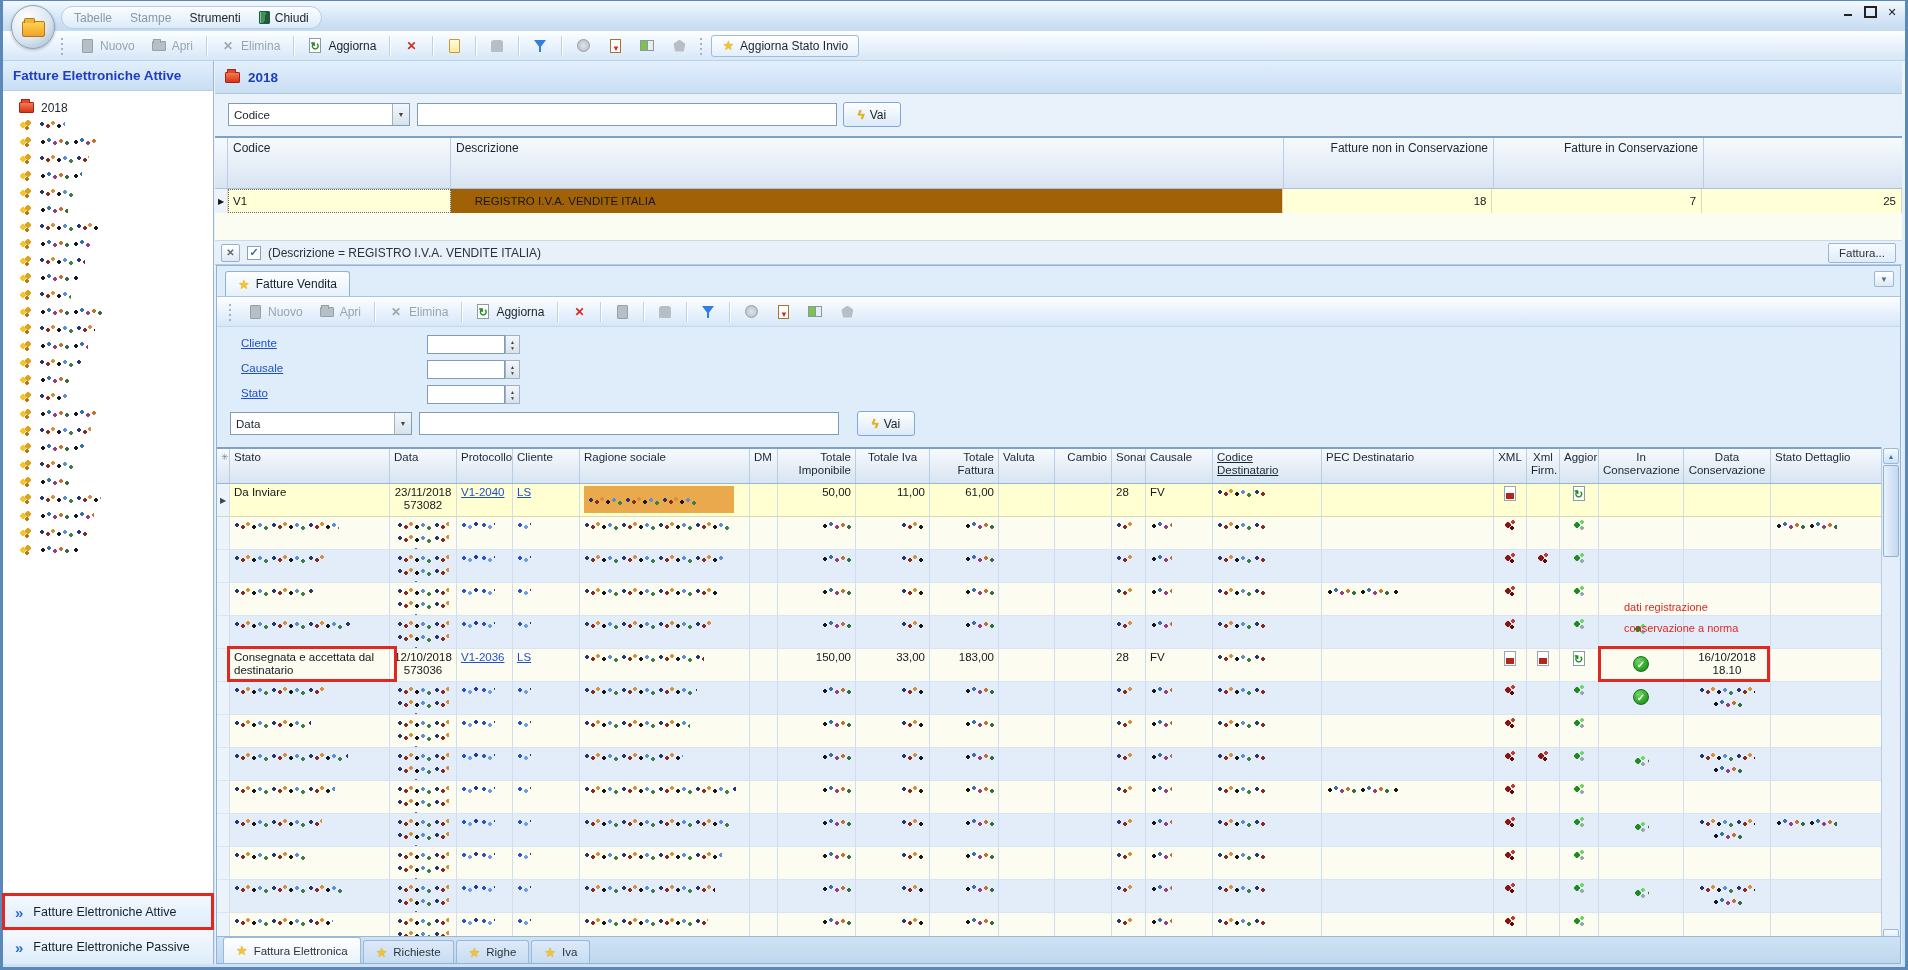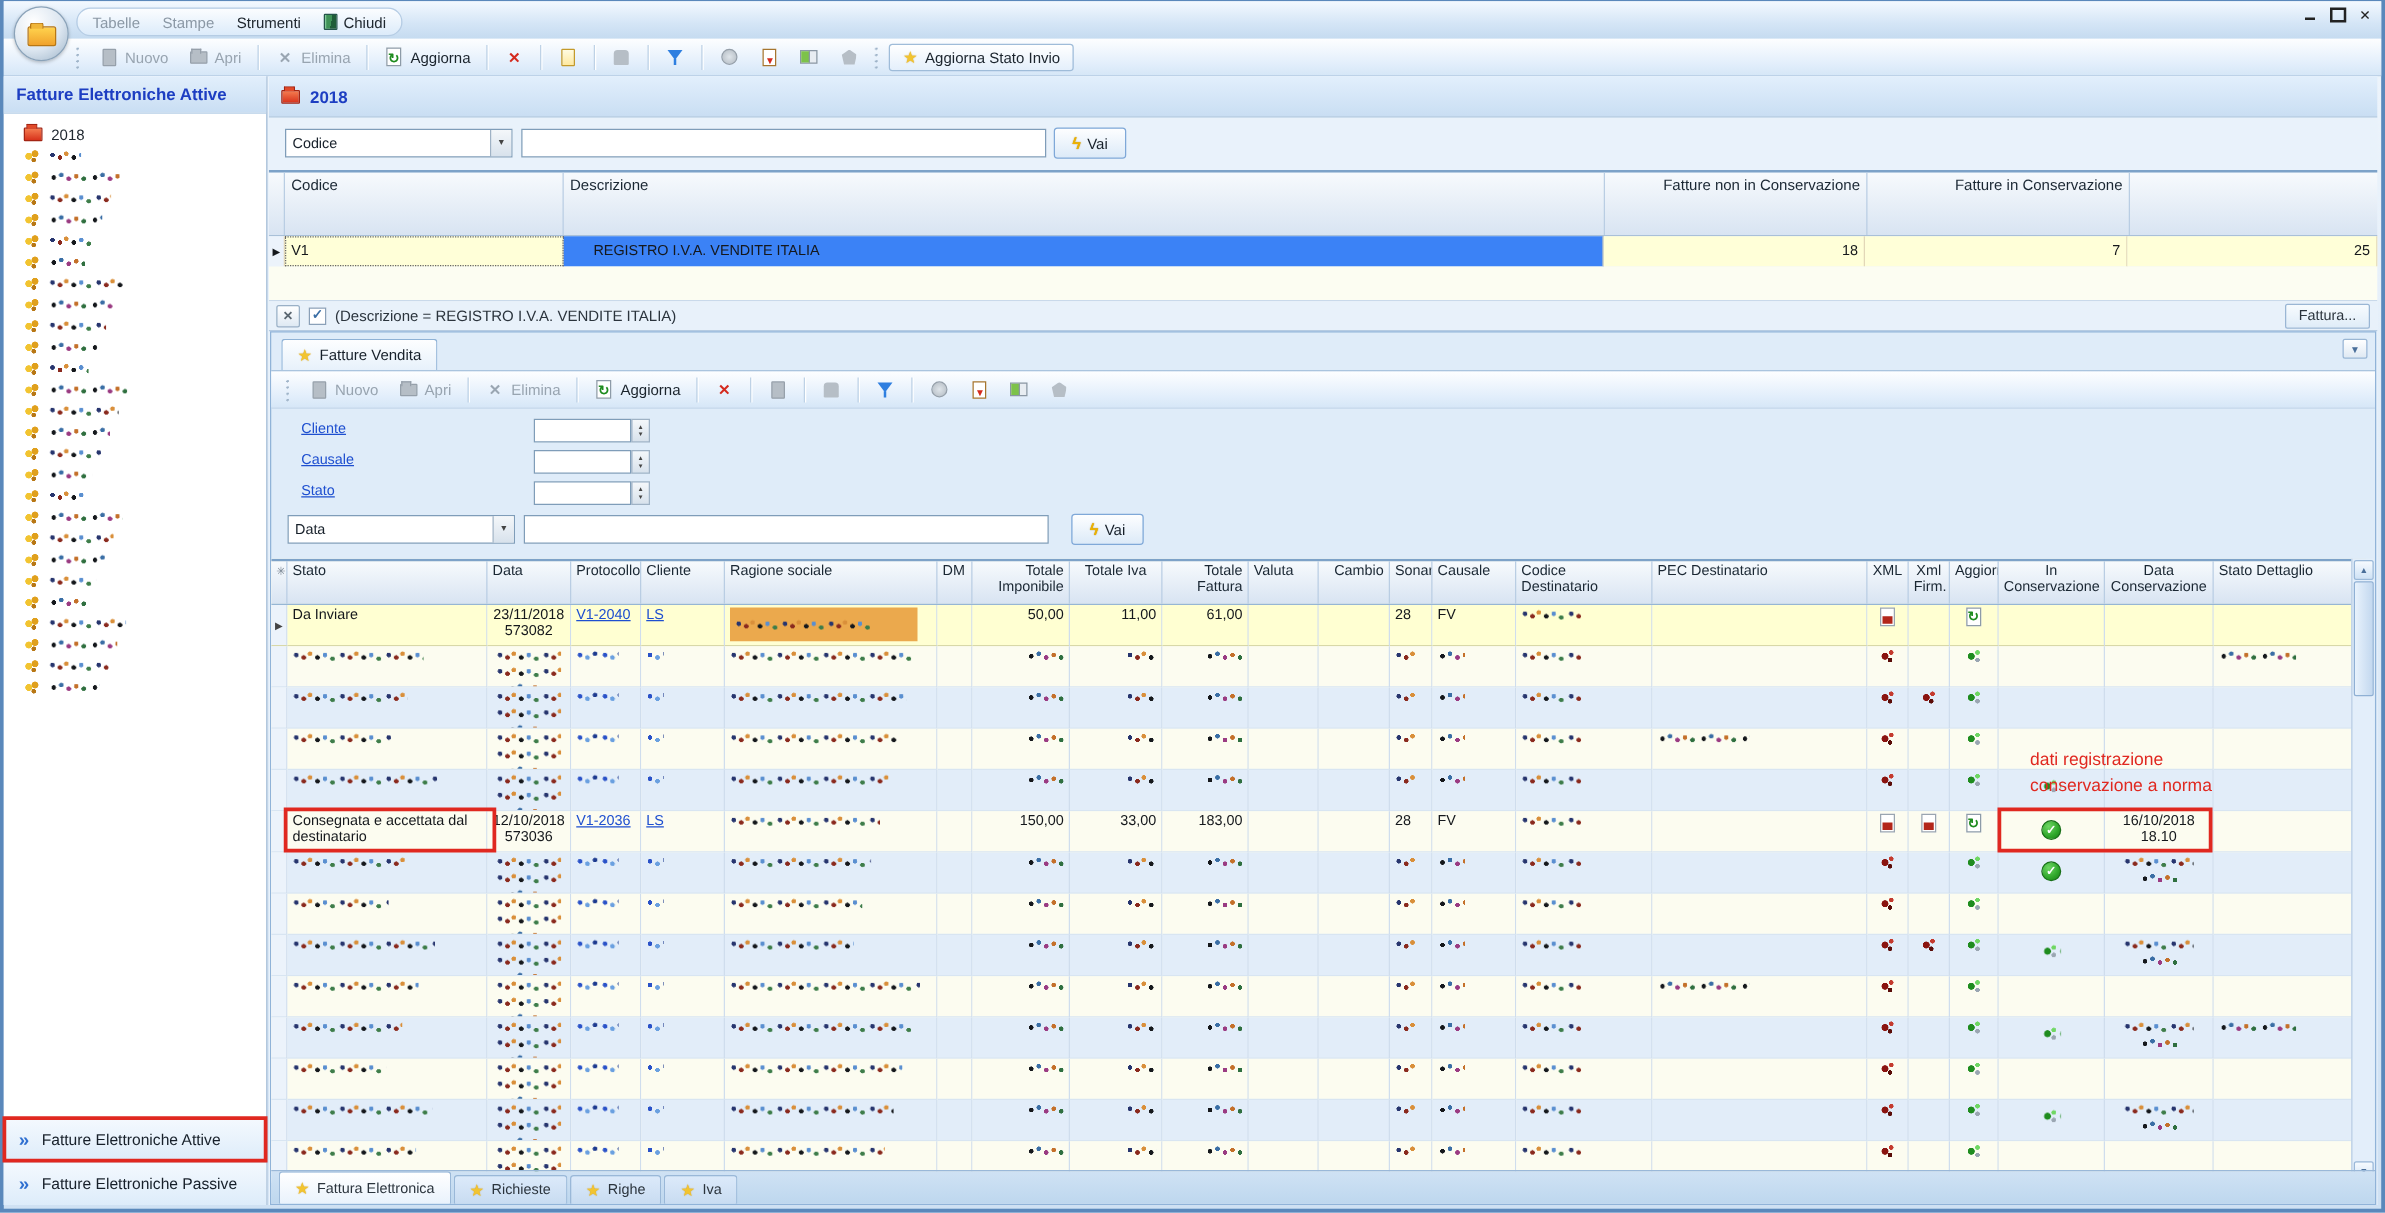--- a/index.html
+++ b/index.html
@@ -200,21 +200,21 @@
   .grow.t-cream .gc { background:#fcfcf0; }
   .grow.t-blue  .gc { background:#e2edf9; }
   .grow.t-yellow .gc { background:#ffffd2; border-bottom-color:#d8d8a8; }
   .gc.ind { background:#ecf3fb !important; color:#444; font-size:8px; display:flex; align-items:center;
             justify-content:center; }
   .glink { color:#1e4fd0; text-decoration:underline; }
   .num { text-align:right; }
   .ctr { text-align:center; }
   .hl-orange { background:#eba94d; }
   .redbox-overlay { position:absolute; border:3px solid #e02820; pointer-events:none; z-index:5; }
-  .annotation { position:absolute; z-index:6; font-size:14px; color:#e02820; line-height:21px; white-space:nowrap; }
+  .annotation { position:absolute; z-index:6; font-size:11px; color:#e02820; line-height:21px; white-space:nowrap; }
 
   
   .vscroll { position:absolute; right:1px; top:181px; width:18px; height:499px; background:#e3eefa;
              border-left:1px solid #b9cde3; }
   .sbtn { position:absolute; left:1px; width:16px; height:16px; border:1px solid #9ab8d8; border-radius:2px;
           background:linear-gradient(#f6fafe,#cfe2f5); color:#4a6f9a; font-size:7px; display:flex;
           align-items:center; justify-content:center; }
   .sthumb { position:absolute; left:1px; top:18px; width:16px; height:92px; border:1px solid #8fb0d4;
           border-radius:2px; background:linear-gradient(90deg,#e8f2fc,#c3d8ef); }
 
@@ -475,21 +475,21 @@
         <div class="rhead">
           <div class="hc" style="width: 13px;"></div>
           <div class="hc" style="width: 223px;">Codice</div>
           <div class="hc" style="width: 833px;">Descrizione</div>
           <div class="hc" style="width: 210px; text-align: right;">Fatture non in Conservazione</div>
           <div class="hc" style="width: 210px; text-align: right;">Fatture in Conservazione</div>
         </div>
         <div class="rrow">
           <div class="rc" style="width: 13px; background: rgb(236, 243, 251); font-size: 8px; justify-content: center;">▶</div>
           <div class="rc" style="width: 223px; outline: rgb(102, 102, 102) dotted 1px; outline-offset: -1px;">V1</div>
-          <div class="rc" style="width: 833px; background: #3b82f6; padding-left: 24px;">REGISTRO I.V.A. VENDITE ITALIA</div>
+          <div class="rc" style="width: 833px; background: #a16207; padding-left: 24px;">REGISTRO I.V.A. VENDITE ITALIA</div>
           <div class="rc" style="width: 210px; justify-content: flex-end;">18</div>
           <div class="rc" style="width: 210px; justify-content: flex-end;">7</div>
           <div class="rc" style="width: 200px; justify-content: flex-end;">25</div>
         </div>
       </div>
     <div class="registry-empty"></div>
 
     <div class="filter-bar">
       <span class="xbtn">✕</span>
       <span class="chk">✓</span>
@@ -612,21 +612,21 @@
             <div class="hc" style="width: 67px;">Cliente</div>
             <div class="hc" style="width: 170px;">Ragione sociale</div>
             <div class="hc" style="width: 28px;">DM</div>
             <div class="hc" style="width: 78px; text-align: right;">Totale Imponibile</div>
             <div class="hc" style="width: 74px; text-align: center;">Totale Iva</div>
             <div class="hc" style="width: 69px; text-align: right;">Totale Fattura</div>
             <div class="hc" style="width: 56px;">Valuta</div>
             <div class="hc" style="width: 57px; text-align: right;">Cambio</div>
             <div class="hc" style="width: 34px;">Sonar</div>
             <div class="hc" style="width: 67px;">Causale</div>
-            <div class="hc" style="width: 109px;">Codice Destinatario</div>
+            <div class="hc" style="width: 109px; text-decoration: underline;">Codice Destinatario</div>
             <div class="hc" style="width: 172px;">PEC Destinatario</div>
             <div class="hc" style="width: 33px; text-align: center;">XML</div>
             <div class="hc" style="width: 33px; text-align: center;">Xml Firm.</div>
             <div class="hc" style="width: 39px; text-align: center;">Aggiorna</div>
             <div class="hc" style="width: 85px; text-align: center;">In Conservazione</div>
             <div class="hc" style="width: 87px; text-align: center;">Data Conservazione</div>
             <div class="hc" style="width: 111px;">Stato Dettaglio</div>
           </div>
           <div class="grow t-yellow">
             <div class="gc ind" style="width: 13px;">▶</div>

